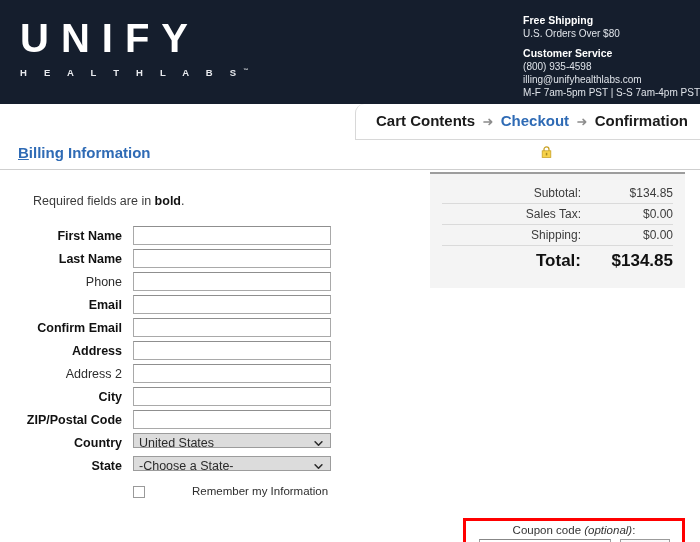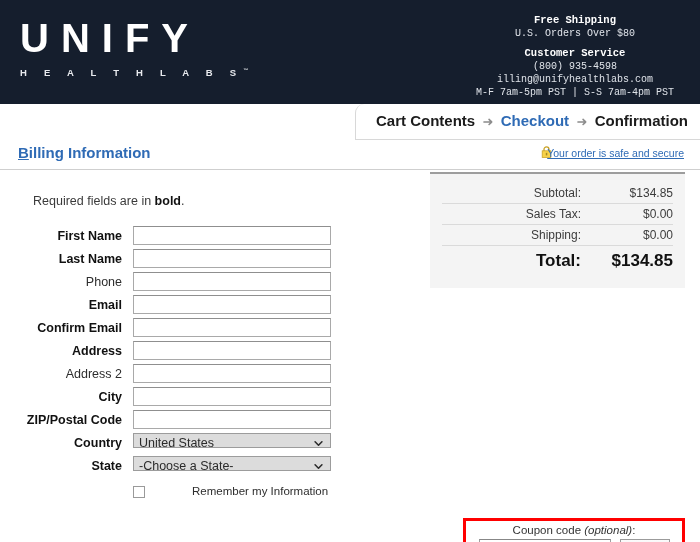--- a/index.html
+++ b/index.html
@@ -50,27 +50,26 @@
     position: relative;
   }
   .logo-tm {
     font-size: 5px;
     vertical-align: super;
     letter-spacing: 0;
   }
 
   .header-info {
     position: absolute;
-    right: 26px;
+    right: 0;
     top: 14px;
-    text-align: center;
+    text-align: left;
     color: #dfe3e9;
     font-size: 10px;
     line-height: 13px;
-    font-family: Liberation Mono, monospace;
   }
   .header-info .hi-strong {
     font-weight: bold;
     color: #ffffff;
     font-size: 10.5px;
   }
   .header-info .hi-gap {
     height: 7px;
   }
 
@@ -359,21 +358,20 @@
 
 <div class="billing-bar">
   <div class="billing-title"><span class="ul">B</span><span>illing Information</span></div>
 
   <svg class="lock-icon" viewBox="0 0 11 12">
     <path d="M3 5 V3.4 A2.5 2.5 0 0 1 8 3.4 V5" fill="none" stroke="#c9a227" stroke-width="1.3"></path>
     <rect x="1.2" y="4.8" width="8.6" height="6.6" fill="#f7d24a" stroke="#c9a227" stroke-width="0.8"></rect>
     <rect x="4.8" y="6.8" width="1.5" height="2.6" fill="#a98a1e"></rect>
   </svg>
 
-  <div class="secure-note">Your order is safe and secure</div>
 </div>
 
 <div class="main-area">
 
   <div class="req-note"><span>Required fields are in </span><b>bold</b><span>.</span></div>
 
   <form class="form-col">
 
     <div class="frow">
       <span class="flabel req">First Name</span>

